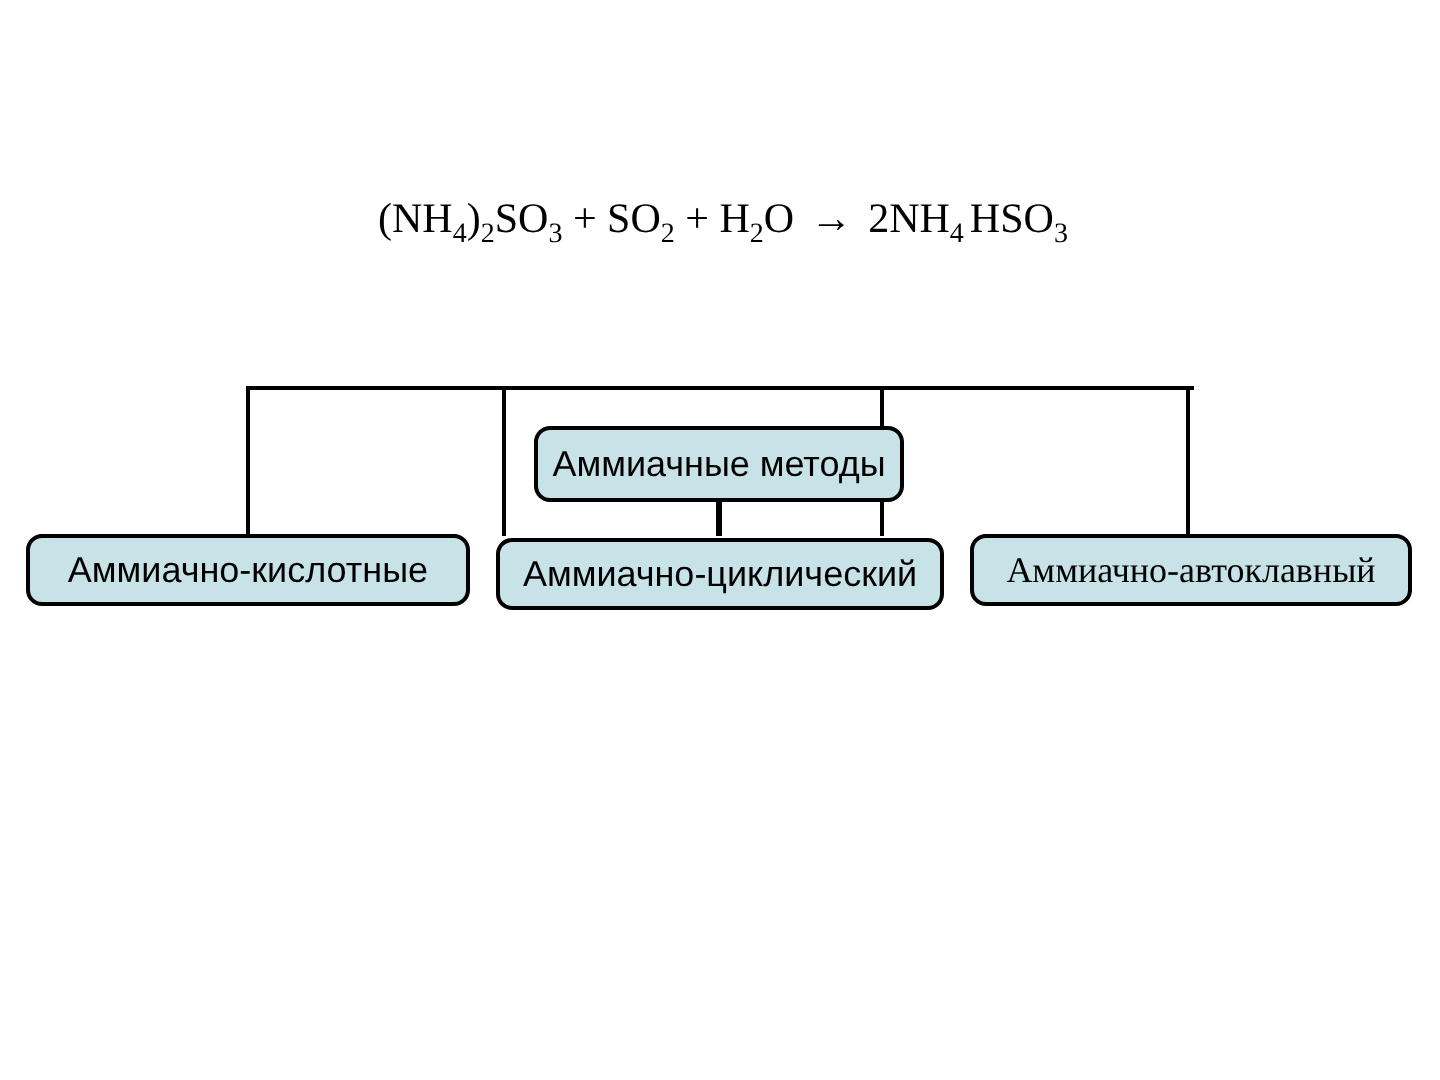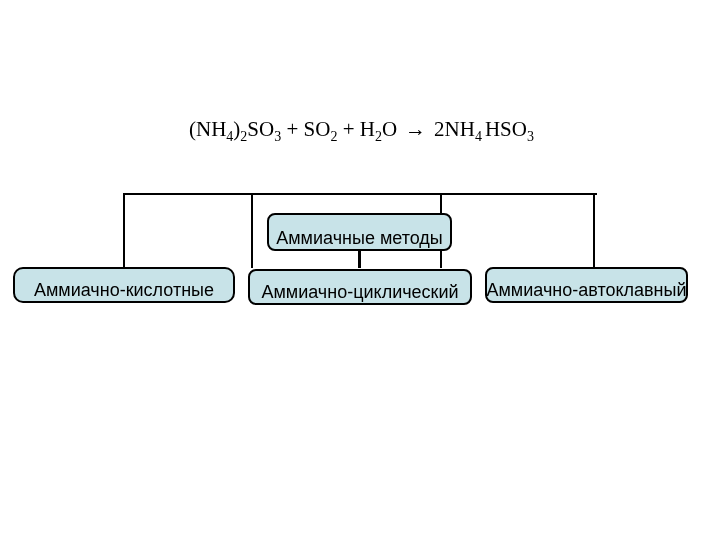--- a/index.html
+++ b/index.html
@@ -8,21 +8,21 @@
     position: relative;
     width: 720px;
     height: 540px;
     background: #ffffff;
     overflow: hidden;
     font-family: "Liberation Sans", sans-serif;
   }
   .equation {
     position: absolute;
     left: 189px;
-    top: 116px;
+    top: 96px;
     font-family: "Liberation Serif", serif;
     font-size: 21px;
     line-height: 26px;
     color: #000000;
     white-space: nowrap;
   }
   .equation sub {
     font-size: 14px;
     line-height: 0;
   }
@@ -40,30 +40,30 @@
   .c-v-right { left: 593px; top: 193px; width: 2px; height: 75px; }
   .c-root-drop { left: 358px; top: 251px; width: 3px; height: 17px; }
 
   .node {
     position: absolute;
     box-sizing: border-box;
     background: #c8e3e8;
     border: 2px solid #000000;
     border-radius: 8px;
     display: flex;
-    align-items: flex-end;
+    align-items: center;
     justify-content: center;
     font-size: 18px;
     color: #000000;
     white-space: nowrap;
   }
   .node-root    { left: 267px; top: 213px; width: 185px; height: 38px; }
-  .node-child-1 { left: 13px;  top: 267px; width: 222px; height: 36px; border-radius: 10px; }
+  .node-child-1 { left: 13px;  top: 267px; width: 222px; height: 36px; }
   .node-child-2 { left: 248px; top: 269px; width: 224px; height: 36px; }
-  .node-child-3 { left: 485px; top: 267px; width: 203px; height: 36px; }
+  .node-child-3 { left: 485px; top: 267px; width: 221px; height: 36px; font-family: Liberation Serif, serif; }
 </style>
 </head>
 <body>
 
 <div class="screen">
 
   <div class="equation"><span>(NH</span><sub>4</sub><span>)</span><sub>2</sub><span>SO</span><sub>3</sub><span> + SO</span><sub>2</sub><span> + H</span><sub>2</sub><span>O</span><span class="arrow">→</span><span>2NH</span><sub>4</sub><span class="hso">HSO</span><sub>3</sub></div>
 
   <div class="connector c-top-h"></div>
   <div class="connector c-v-left"></div>

